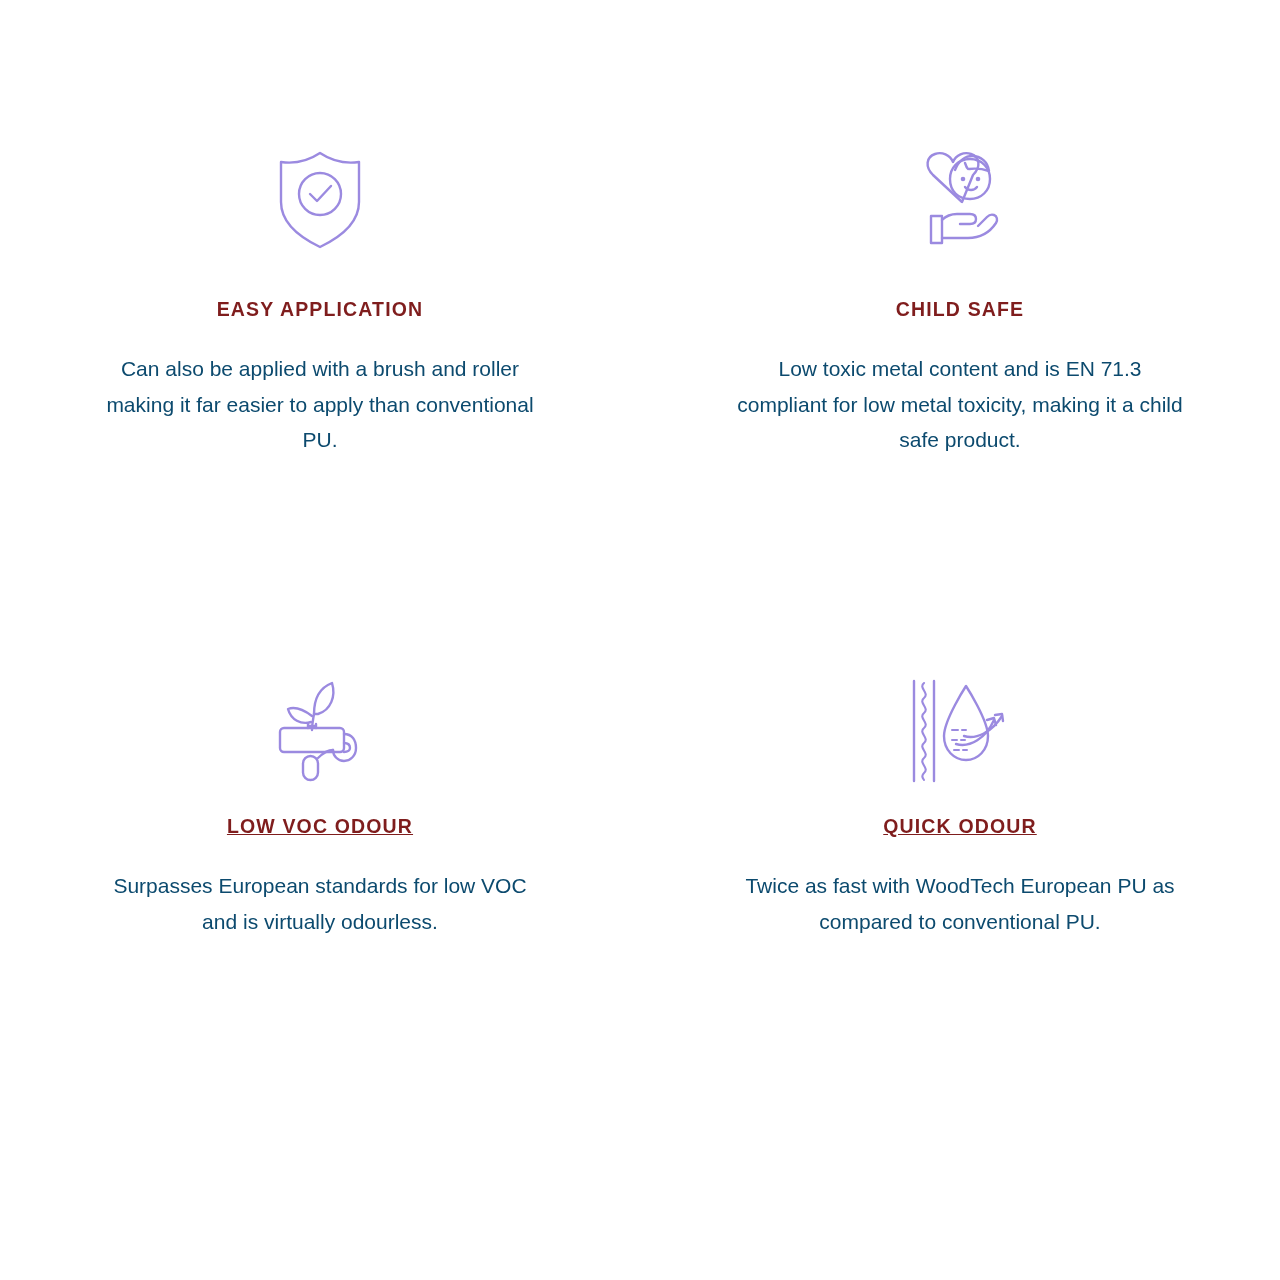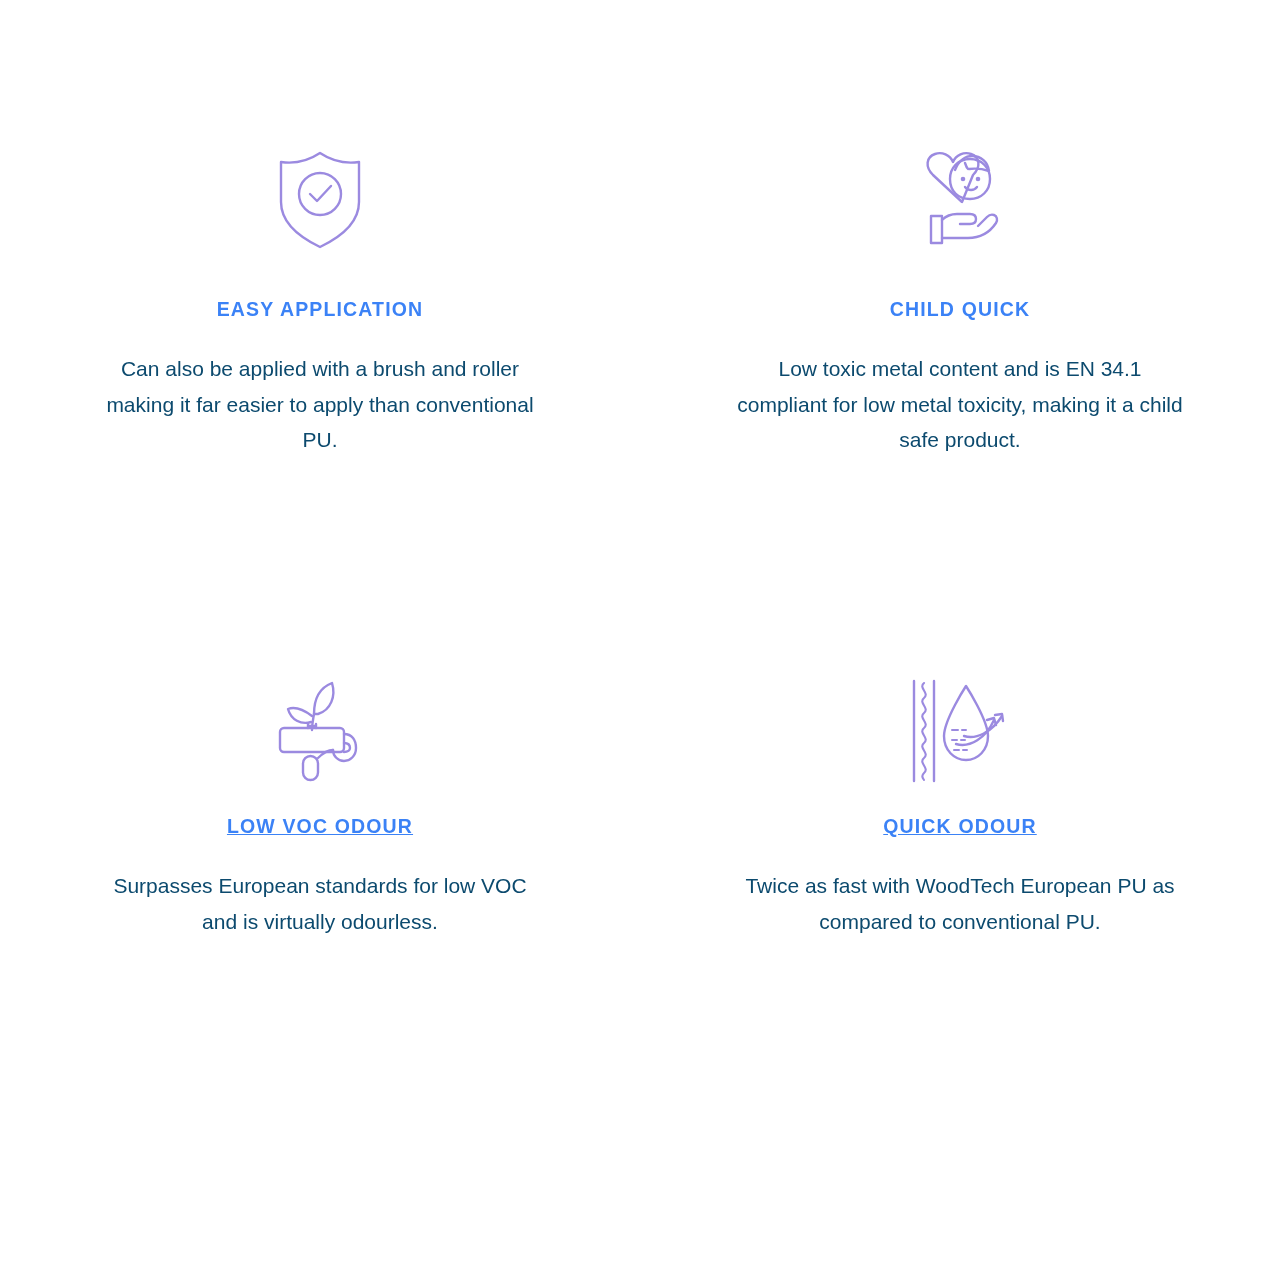--- a/index.html
+++ b/index.html
@@ -39,21 +39,21 @@
   }
   .icon-wrap svg {
     display: block;
     overflow: visible;
   }
 
   .feature-title {
     font-size: 19.5px;
     font-weight: bold;
     letter-spacing: 1.15px;
-    color: #3b82f6;
+    color: #7f1d1d;
     margin: 38px 0 0 0;
     line-height: 1.2;
   }
 
   .feature-desc {
     font-size: 21px;
     font-weight: normal;
     color: #0c4a6e;
     line-height: 1.68;
     margin: 30px 0 0 0;
@@ -99,22 +99,22 @@
         <circle cx="53" cy="29" r="2.3" fill="#9b8ae0" stroke="none"></circle>
         <circle cx="68" cy="29" r="2.3" fill="#9b8ae0" stroke="none"></circle>
 
         <path d="M55 37 C58 41 64 41 67 37"></path>
 
         <path d="M21 66 L21 93 L32 93 L32 66 Z"></path>
         <path d="M32 70 C36 66 42 64 47 64 L60 64 C64 64 66 66 66 69 C66 72 64 74 60 74 L50 74"></path>
         <path d="M32 88 L58 88 C70 88 80 82 86 73 C88 70 87 66 84 65 C81 64 79 65 77 67 L68 76"></path>
       </svg>
     </div>
-    <div class="feature-title">CHILD QUICK</div>
-    <div class="feature-desc">Low toxic metal content and is EN 34.1 compliant for low metal toxicity, making it a child safe product.</div>
+    <div class="feature-title">CHILD SAFE</div>
+    <div class="feature-desc">Low toxic metal content and is EN 71.3 compliant for low metal toxicity, making it a child safe product.</div>
   </div>
 
   <div class="feature-card card-low-voc row-bottom">
     <div class="icon-wrap">
       <svg width="92" height="106" viewBox="0 0 92 106" fill="none" stroke="#9b8ae0" stroke-width="2.4" stroke-linecap="round" stroke-linejoin="round">
 
         <path d="M40 36 C40 22 45 10 58 5 C62 18 57 32 44 36 Z"></path>
         <path d="M38 38 C30 32 22 28 14 31 C17 42 27 47 37 44"></path>
 
         <path d="M40 36 C39 42 38 46 38 52"></path>

